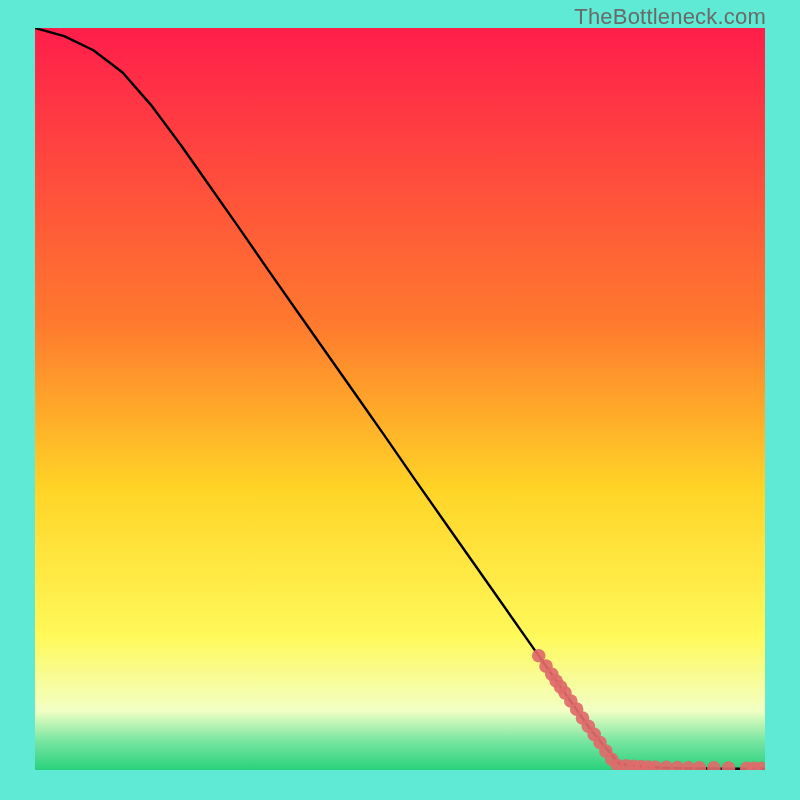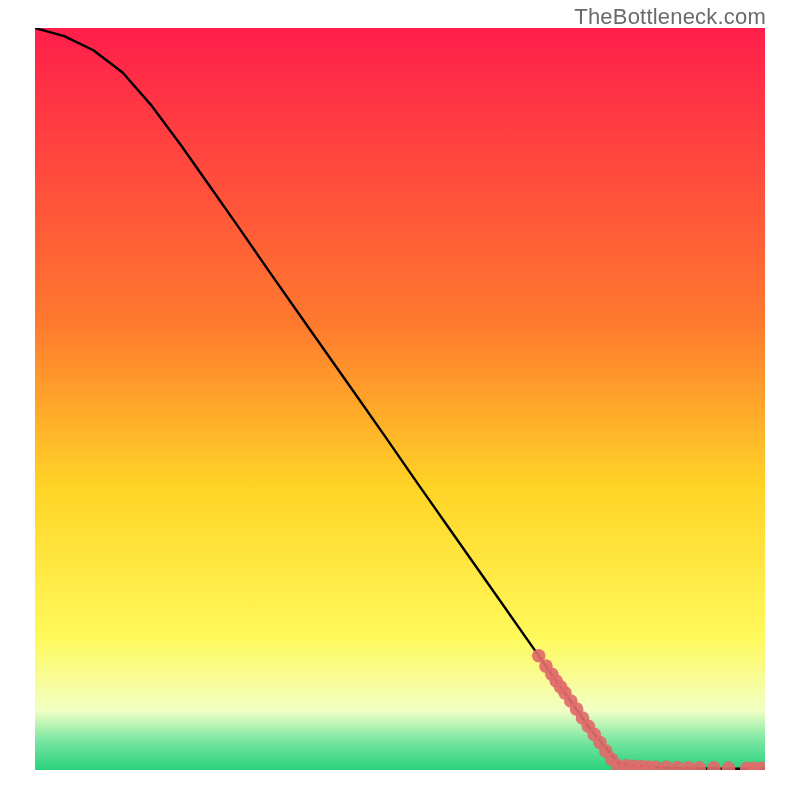--- a/index.html
+++ b/index.html
@@ -8,21 +8,21 @@
     width: 800px;
     height: 800px;
     background: #000;
     overflow: hidden;
     font-family: Arial, Helvetica, sans-serif;
   }
   .stage {
     position: relative;
     width: 800px;
     height: 800px;
-    background: #ffffff;
+    background: #5eead4;
   }
   .plot-frame {
     position: absolute;
     left: 35px;
     top: 28px;
     width: 730px;
     height: 742px;
     box-sizing: border-box;
   }
   .plot-bg {

